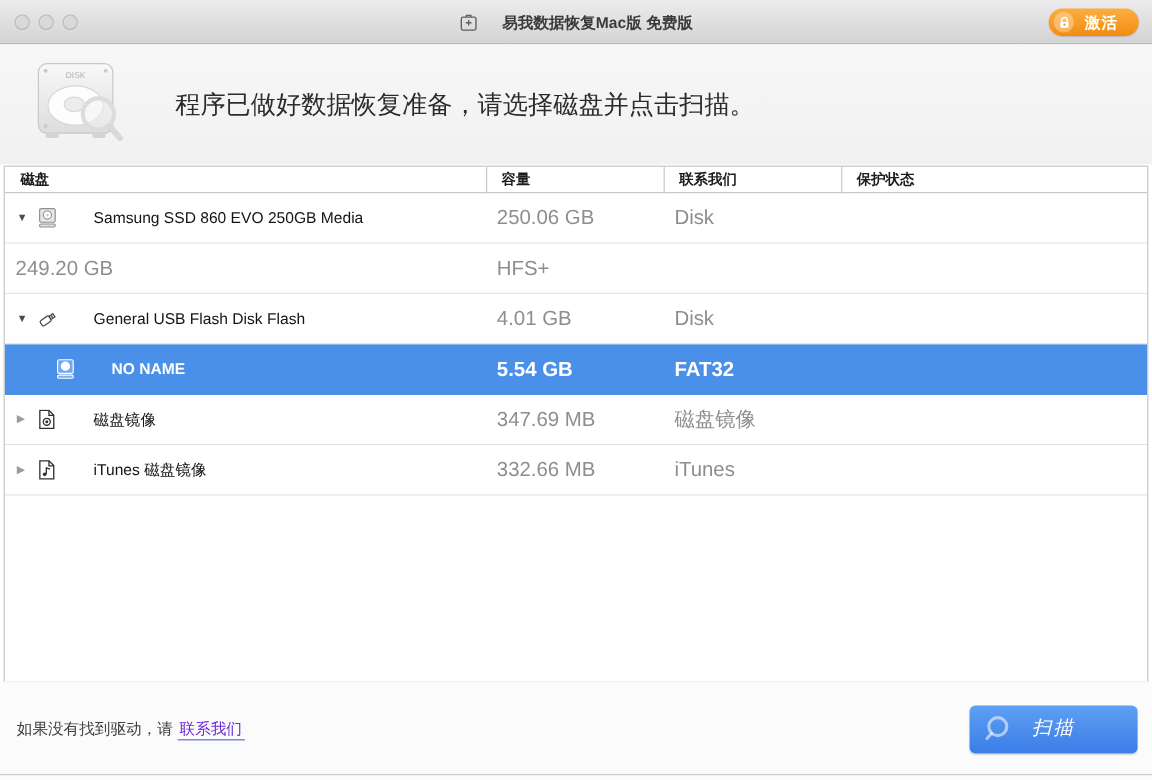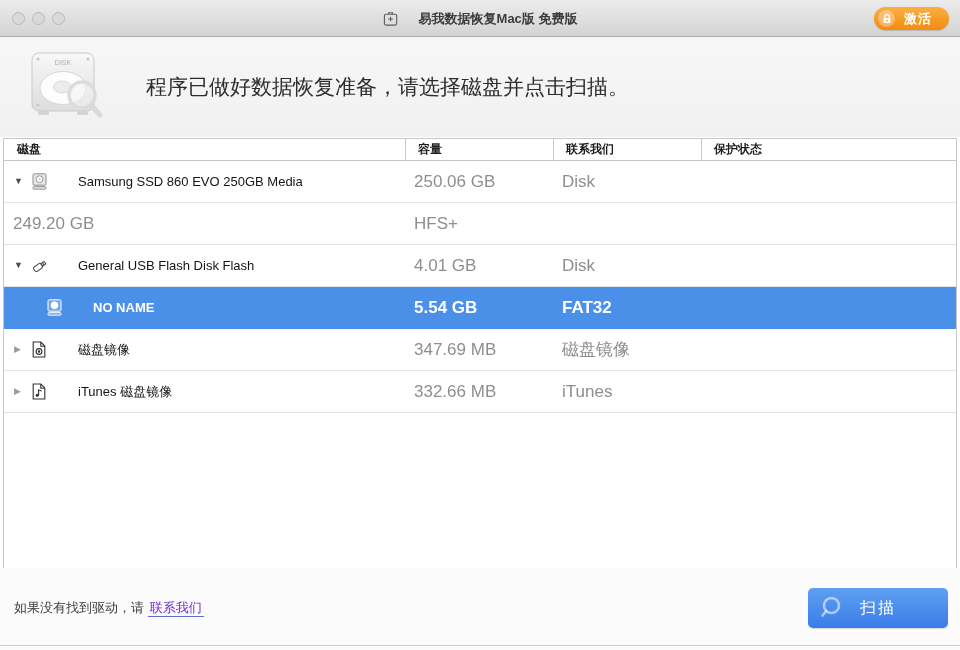--- a/index.html
+++ b/index.html
@@ -80,20 +80,21 @@
   .hint { position:absolute; left:14px; top:31px; font-size:13px; color:#404040; }
   .hint a {
     color:#6d28d9; text-decoration:none; cursor:pointer;
     border-bottom:1px solid var(--link_underline,#5b6fd6); padding:0 2px 1px 2px;
   }
   .scan-btn {
     position:absolute; right:12px; top:20px; width:140px; height:40px;
     border:none; border-radius:5px; cursor:pointer;
     background:linear-gradient(var(--scan_blue_top,#5ea0f2),var(--scan_blue_bottom,#3b7ce8));
     box-shadow:0 1px 1px rgba(0,0,0,0.15);
+    font-style:italic;
   }
   .scan-btn .mag { position:absolute; left:12px; top:7px; }
   .scan-btn .lbl {
     display:block; width:100%; text-align:center; line-height:40px;
     color:#fff; font-size:16px; font-weight:500; letter-spacing:2px;
   }
   .bottom-edge { position:absolute; top:645px; left:0; width:960px; height:1px; background:#cdcdcd; }
 </style>
 </head>
 <body>

